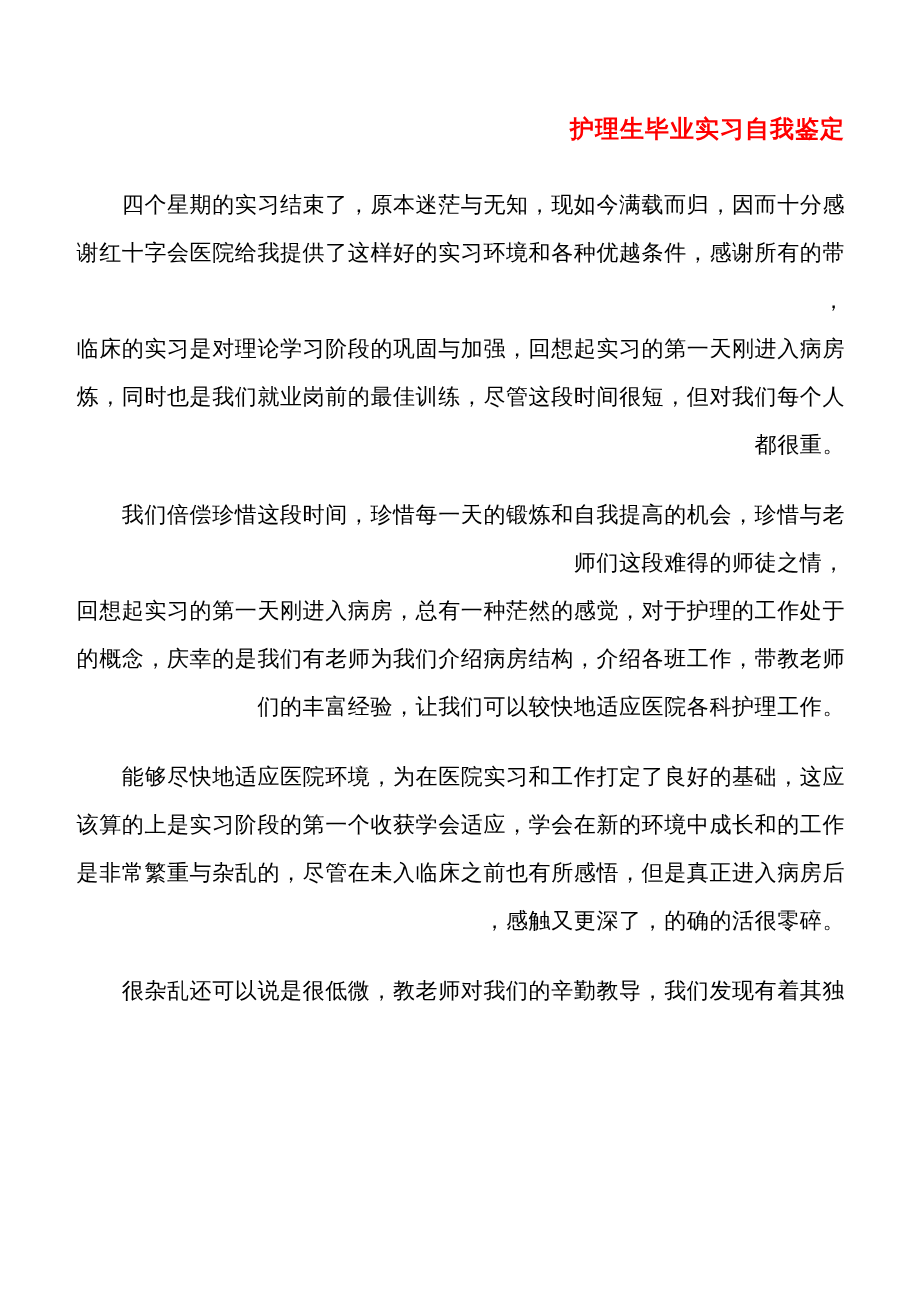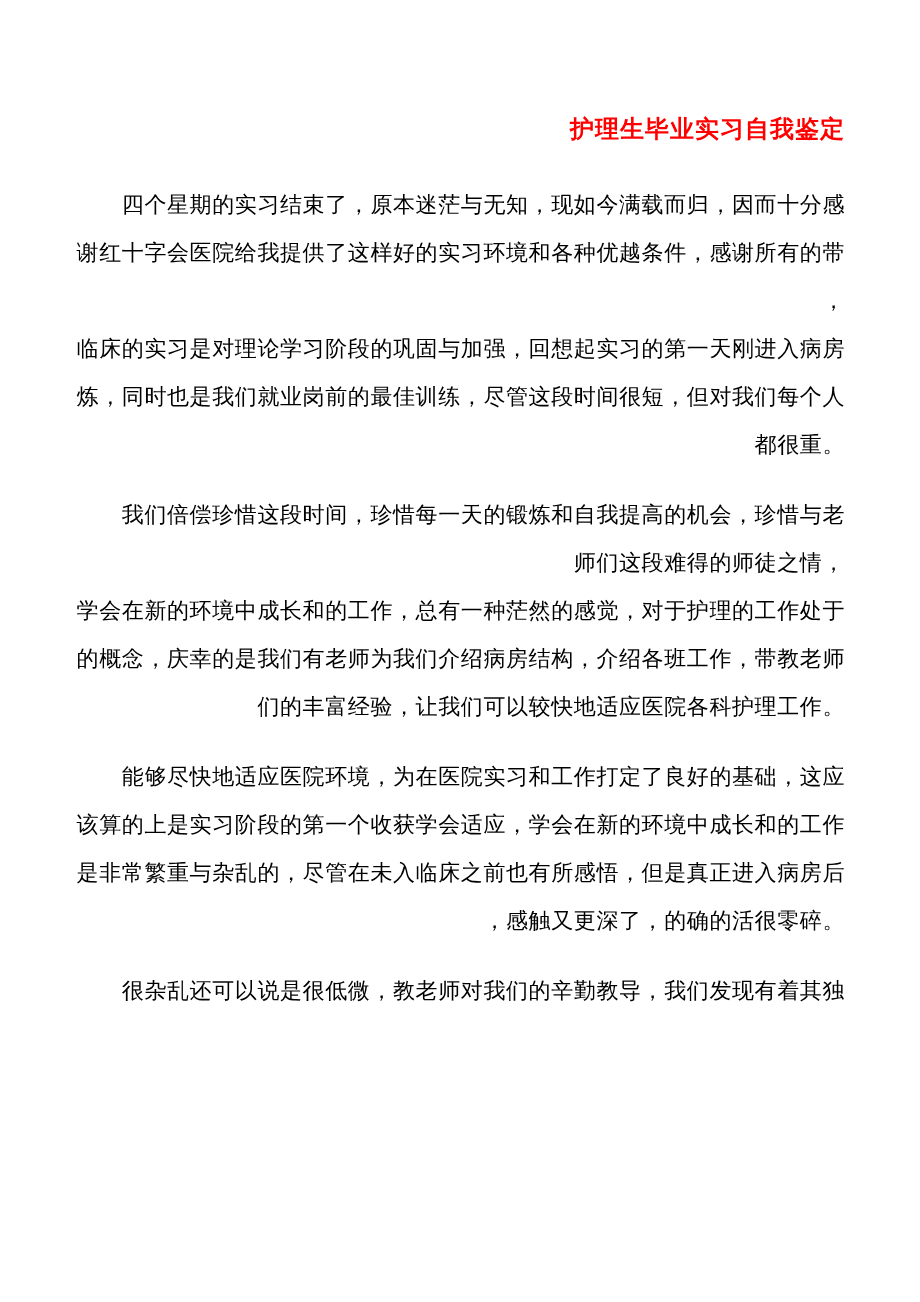--- a/index.html
+++ b/index.html
@@ -65,21 +65,21 @@
       <div class="para">
         <div class="line">临床的实习是对理论学习阶段的巩固与加强，回想起实习的第一天刚进入病房</div>
         <div class="line">炼，同时也是我们就业岗前的最佳训练，尽管这段时间很短，但对我们每个人</div>
         <div class="line">都很重。</div>
       </div>
       <div class="para indent spaced">
         <div class="line">我们倍偿珍惜这段时间，珍惜每一天的锻炼和自我提高的机会，珍惜与老</div>
         <div class="line">师们这段难得的师徒之情，</div>
       </div>
       <div class="para">
-        <div class="line">学会在新的环境中成长和的工作，总有一种茫然的感觉，对于护理的工作处于</div>
+        <div class="line">回想起实习的第一天刚进入病房，总有一种茫然的感觉，对于护理的工作处于</div>
         <div class="line">的概念，庆幸的是我们有老师为我们介绍病房结构，介绍各班工作，带教老师</div>
         <div class="line">们的丰富经验，让我们可以较快地适应医院各科护理工作。</div>
       </div>
       <div class="para indent spaced">
         <div class="line">能够尽快地适应医院环境，为在医院实习和工作打定了良好的基础，这应</div>
         <div class="line">该算的上是实习阶段的第一个收获学会适应，学会在新的环境中成长和的工作</div>
         <div class="line">是非常繁重与杂乱的，尽管在未入临床之前也有所感悟，但是真正进入病房后</div>
         <div class="line">，感触又更深了，的确的活很零碎。</div>
       </div>
       <div class="para indent spaced">

